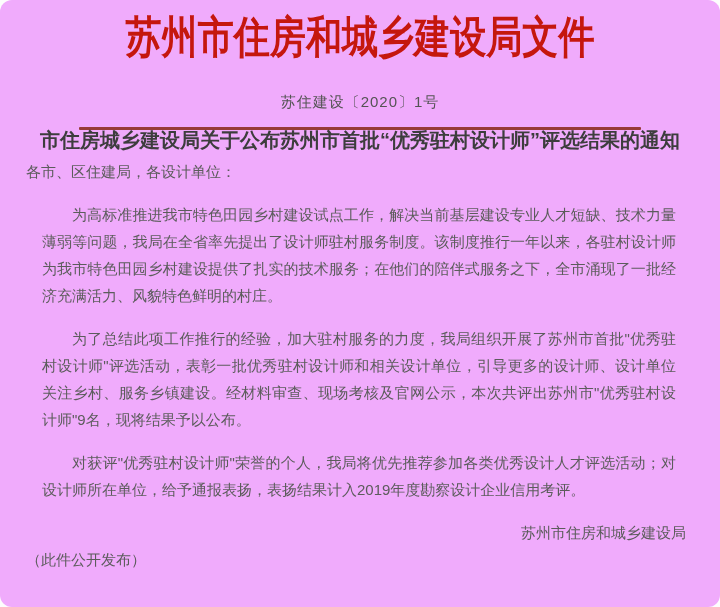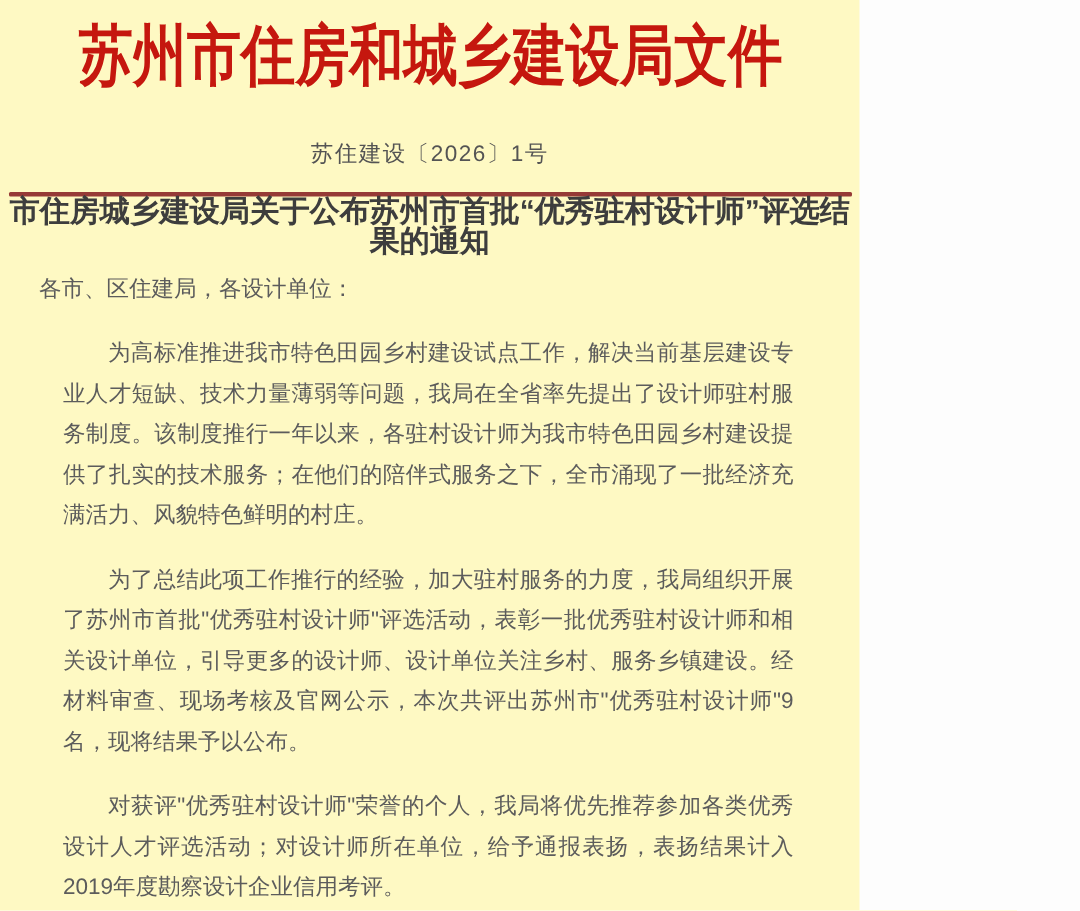--- a/index.html
+++ b/index.html
@@ -4,22 +4,23 @@
 <style>
   html,body{margin:0;padding:0;}
   body{
     width:720px;height:607px;
     background:#fdfdfd;
     font-family:"Liberation Sans","DejaVu Sans",sans-serif;
     overflow:hidden;
   }
   .page{
     position:relative;
-    width:573px;height:607px;
-    background:#fef9c3;
+    width:720px;height:607px;
+    background:#f0abfc;
+    border-radius:12px;
   }
   .header-title{
     padding-top:11px;
     text-align:center;
     line-height:53px;
     white-space:nowrap;
   }
   .header-title .ht-inner{
     display:inline-block;
     font-family:"Liberation Serif","DejaVu Serif",serif;
@@ -60,37 +61,37 @@
     text-align:justify;
   }
   .salutation{
     margin-top:8px;
   }
   .content p{
     margin:16px;
     text-indent:2em;
   }
   .signature-block{
-    text-align:left;
+    text-align:right;
     padding-right:6px;
   }
   .release-note{
     text-align:left;
   }
 </style>
 </head>
 <body>
 
 <div class="page">
 
   <div class="header-title">
     <span class="ht-inner">苏州市住房和城乡建设局文件</span>
   </div>
 
-  <div class="doc-number">苏住建设〔2026〕1号</div>
+  <div class="doc-number">苏住建设〔2020〕1号</div>
 
   <div class="red-divider"></div>
 
   <div class="notice-title">市住房城乡建设局关于公布苏州市首批“优秀驻村设计师”评选结果的通知</div>
 
   <div class="content">
 
     <div class="salutation">各市、区住建局，各设计单位：</div>
 
     <p>为高标准推进我市特色田园乡村建设试点工作，解决当前基层建设专业人才短缺、技术力量薄弱等问题，我局在全省率先提出了设计师驻村服务制度。该制度推行一年以来，各驻村设计师为我市特色田园乡村建设提供了扎实的技术服务；在他们的陪伴式服务之下，全市涌现了一批经济充满活力、风貌特色鲜明的村庄。</p>

